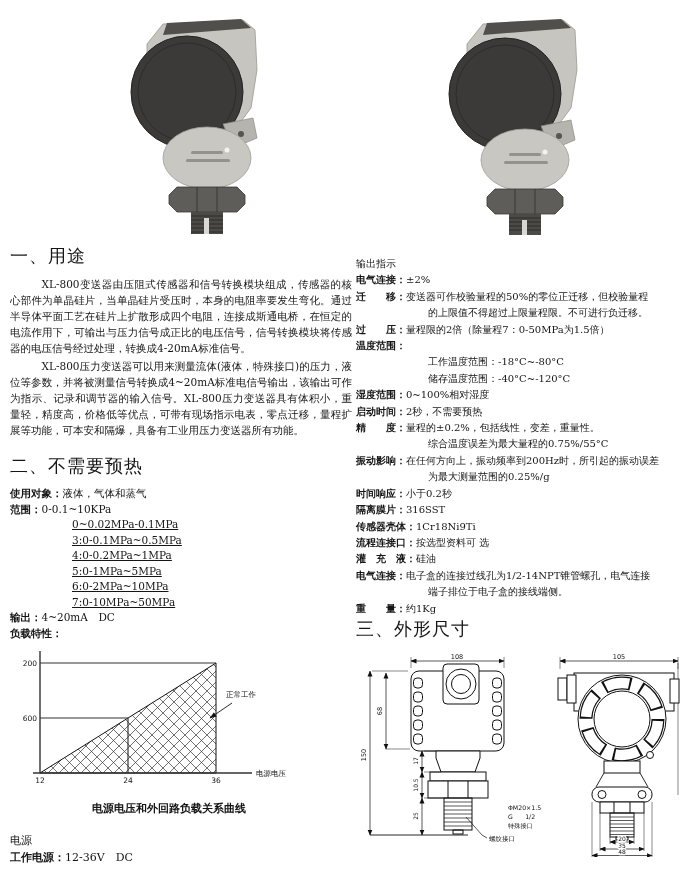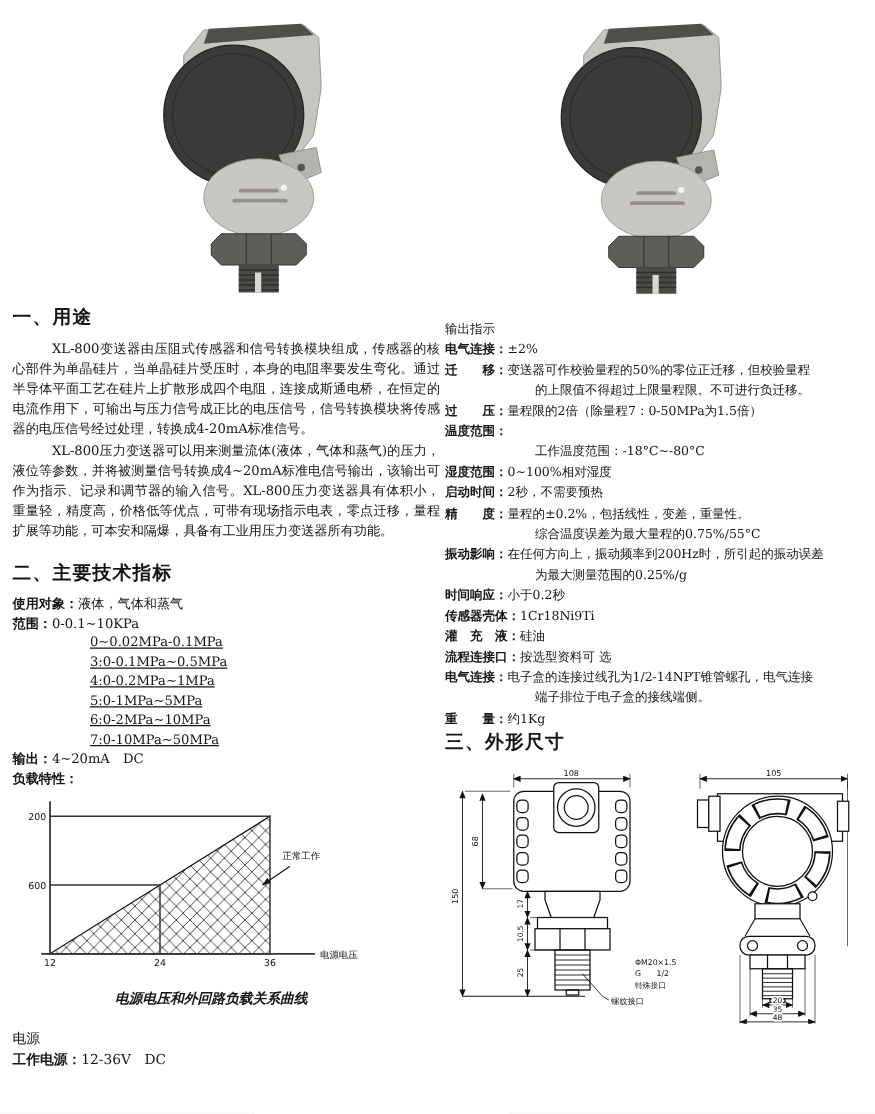--- a/index.html
+++ b/index.html
@@ -1,31 +1,31 @@
 <!DOCTYPE html>
 <html><head>
 <meta charset="utf-8">
 <style>
   html,body{margin:0;padding:0;background:#e8e8e8;}
   .page{position:relative;width:700px;height:891px;background:#ffffff;
         font-family:"DejaVu Serif","Liberation Serif",serif;color:#151515;overflow:hidden;}
   .col-left{position:absolute;left:10px;top:244px;width:342px;}
   .col-right{position:absolute;left:356px;top:256px;width:340px;}
-  h2.sec{font-family:"DejaVu Sans","Liberation Sans",sans-serif;font-weight:bold;
-         font-size:15px;margin:0 0 8px 0;letter-spacing:1px;}
+  h2.sec{font-family:"DejaVu Sans","Liberation Sans",sans-serif;font-weight:normal;
+         font-size:18px;margin:0 0 8px 0;letter-spacing:1px;}
   .col-left p{font-size:10.5px;line-height:16px;text-align:justify;margin:0 0 2px 0;text-indent:3em;}
   .specs{font-size:10.5px;line-height:15.5px;}
   .rspecs{font-size:10px;line-height:16.4px;}
   .line{white-space:nowrap;}
   .lbl{font-family:"DejaVu Sans","Liberation Sans",sans-serif;font-weight:bold;}
   .ind1{padding-left:62px;text-decoration:underline;}
   .rind{padding-left:72px;}
   .chart-wrap{margin:6px 0 16px 10px;}
   .chart-title{width:270px;text-align:center;font-family:"DejaVu Sans","Liberation Sans",sans-serif;
-               font-weight:bold;font-size:11px;margin:2px 0 6px 14px;font-style:italic;}
+               font-weight:bold;font-size:11px;margin:2px 0 6px 14px;}
   .power{font-size:11px;line-height:17px;}
   svg text{font-family:"DejaVu Sans","Liberation Sans",sans-serif;fill:#111;stroke:none;}
   .dt{font-size:6.5px;text-anchor:middle;}
   .dt2{font-size:6px;text-anchor:middle;paint-order:stroke;stroke:#fff;stroke-width:2.5px;}
   .ct{font-size:7.5px;text-anchor:middle;}
   .cty{font-size:7.5px;text-anchor:end;}
   .lt{font-size:6.5px;text-anchor:start;}
   .h3r{margin-top:14px;}
 </style>
 </head>
@@ -67,23 +67,23 @@
     <line x1="90" y1="181" x2="90" y2="206" stroke="#3a3936" stroke-width="1"></line>
     <line x1="110" y1="181" x2="110" y2="206" stroke="#3a3936" stroke-width="1"></line>
     <rect x="84" y="206" width="32" height="21" fill="#4c4a46"></rect>
     <path d="M84,210 h32 M84,214 h32 M84,218 h32 M84,222 h32" stroke="#2e2d2a" stroke-width="1.2" fill="none"></path>
     <rect x="97" y="212" width="5" height="15" fill="#d8d7d3"></rect>
   </svg>
 
   <div class="col-left">
     <h2 class="sec">一、用途</h2>
     <p>XL-800变送器由压阻式传感器和信号转换模块组成，传感器的核心部件为单晶硅片，当单晶硅片受压时，本身的电阻率要发生弯化。通过半导体平面工艺在硅片上扩散形成四个电阻，连接成斯通电桥，在恒定的电流作用下，可输出与压力信号成正比的电压信号，信号转换模块将传感器的电压信号经过处理，转换成4-20mA标准信号。</p>
-    <p>XL-800压力变送器可以用来测量流体(液体，气体和蒸气)的压力，液位等参数，并将被测量信号转换成4~20mA标准电信号输出，该输出可作为指示、记录和调节器的输入信号。XL-800压力变送器具有体积小，重量轻，精度高，价格低等优点，可带有现场指示电表，零点迁移，量程扩展等功能，可本安和隔爆，具备有工业用压力变送器所有功能。</p>
-
-    <h2 class="sec" style="margin-top:16px;">二、主要技术指标</h2>
+    <p>XL-800压力变送器可以用来测量流体(液体，特殊接口)的压力，液位等参数，并将被测量信号转换成4~20mA标准电信号输出，该输出可作为指示、记录和调节器的输入信号。XL-800压力变送器具有体积小，重量轻，精度高，价格低等优点，可带有现场指示电表，零点迁移，量程扩展等功能，可本安和隔爆，具备有工业用压力变送器所有功能。</p>
+
+    <h2 class="sec" style="margin-top:16px;">二、不需要预热</h2>
     <div class="specs">
       <div class="line"><span class="lbl">使用对象：</span><span>液体，气体和蒸气</span></div>
       <div class="line"><span class="lbl">范围：</span><span>0-0.1~10KPa</span></div>
       <div class="line ind1"><span>0~0.02MPa-0.1MPa</span></div>
       <div class="line ind1"><span>3:0-0.1MPa~0.5MPa</span></div>
       <div class="line ind1"><span>4:0-0.2MPa~1MPa</span></div>
       <div class="line ind1"><span>5:0-1MPa~5MPa</span></div>
       <div class="line ind1"><span>6:0-2MPa~10MPa</span></div>
       <div class="line ind1"><span>7:0-10MPa~50MPa</span></div>
       <div class="line"><span class="lbl">输出：</span><span>4~20mA　DC</span></div>
@@ -126,30 +126,32 @@
 
   <div class="col-right">
     <div class="rspecs">
       <div class="line"><span>输出指示</span></div>
       <div class="line"><span class="lbl">电气连接：</span><span>±2%</span></div>
       <div class="line"><span class="lbl">迁　　移：</span><span>变送器可作校验量程的50%的零位正迁移，但校验量程</span></div>
       <div class="line rind"><span>的上限值不得超过上限量程限。不可进行负迁移。</span></div>
       <div class="line"><span class="lbl">过　　压：</span><span>量程限的2倍（除量程7：0-50MPa为1.5倍）</span></div>
       <div class="line"><span class="lbl">温度范围：</span><span></span></div>
       <div class="line rind"><span>工作温度范围：-18°C~-80°C</span></div>
+      <div class="line rind"><span>储存温度范围：-40°C~-120°C</span></div>
       <div class="line"><span class="lbl">湿度范围：</span><span>0~100%相对湿度</span></div>
       <div class="line"><span class="lbl">启动时间：</span><span>2秒，不需要预热</span></div>
       <div class="line"><span class="lbl">精　　度：</span><span>量程的±0.2%，包括线性，变差，重量性。</span></div>
       <div class="line rind"><span>综合温度误差为最大量程的0.75%/55°C</span></div>
       <div class="line"><span class="lbl">振动影响：</span><span>在任何方向上，振动频率到200Hz时，所引起的振动误差</span></div>
       <div class="line rind"><span>为最大测量范围的0.25%/g</span></div>
       <div class="line"><span class="lbl">时间响应：</span><span>小于0.2秒</span></div>
+      <div class="line"><span class="lbl">隔离膜片：</span><span>316SST</span></div>
       <div class="line"><span class="lbl">传感器壳体：</span><span>1Cr18Ni9Ti</span></div>
+      <div class="line"><span class="lbl">流程连接口：</span><span>按选型资料可 选</span></div>
       <div class="line"><span class="lbl">灌　充　液：</span><span>硅油</span></div>
-      <div class="line"><span class="lbl">流程连接口：</span><span>按选型资料可 选</span></div>
       <div class="line"><span class="lbl">电气连接：</span><span>电子盒的连接过线孔为1/2-14NPT锥管螺孔，电气连接</span></div>
       <div class="line rind"><span>端子排位于电子盒的接线端侧。</span></div>
       <div class="line"><span class="lbl">重　　量：</span><span>约1Kg</span></div>
     </div>
 
     <h2 class="sec h3r">三、外形尺寸</h2>
 
     
     <svg width="340" height="208" viewBox="0 0 340 208">
       <defs>

